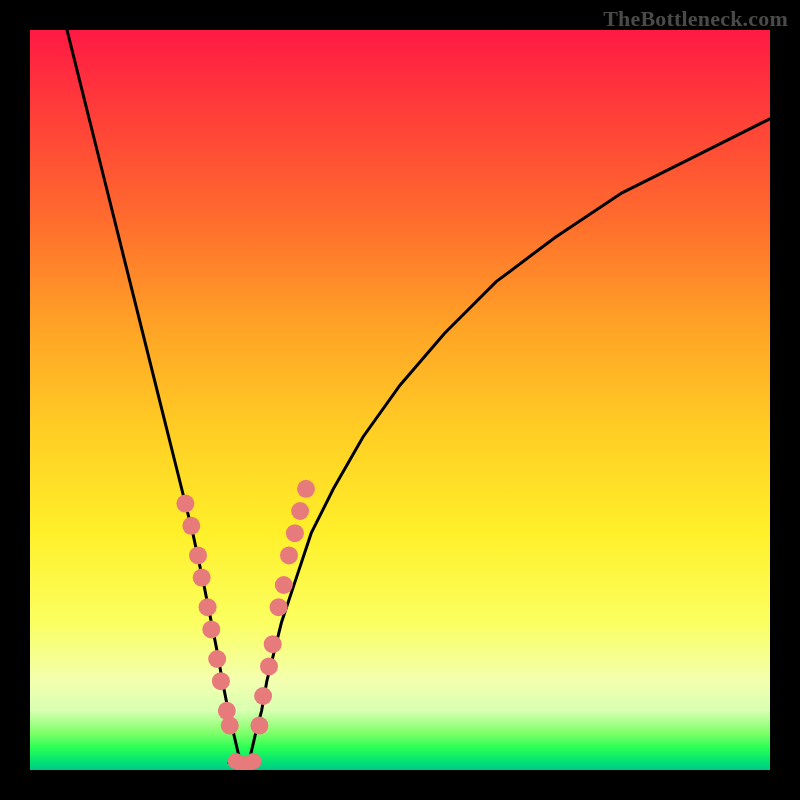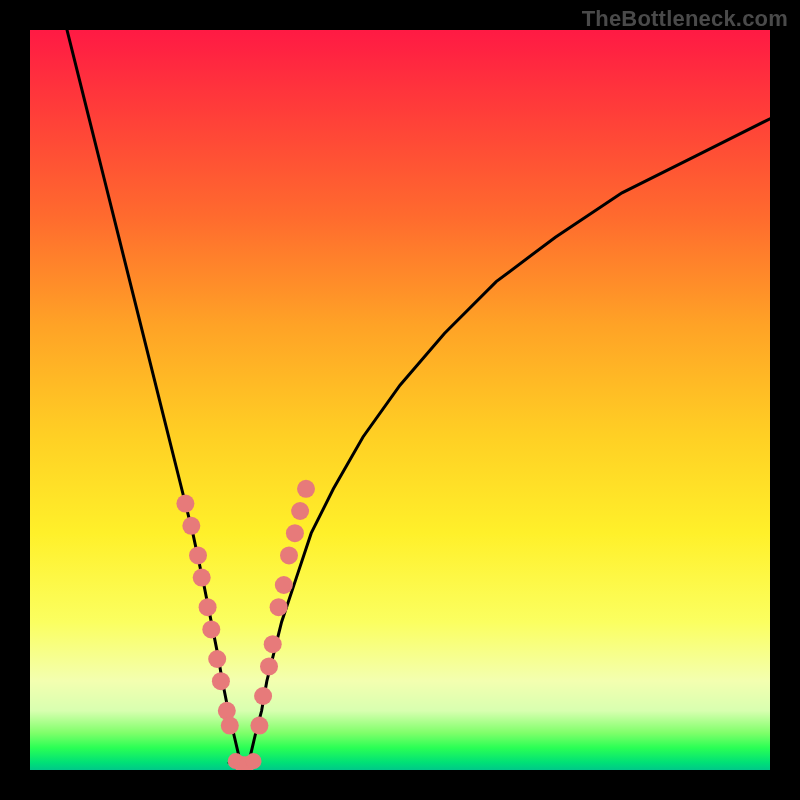--- a/index.html
+++ b/index.html
@@ -40,20 +40,21 @@
   }
   .watermark {
     position: absolute;
     top: 6px;
     right: 12px;
     color: #4a4a4a;
     font-size: 22px;
     font-weight: 600;
     letter-spacing: 0.2px;
     user-select: none;
+    font-family: Liberation Serif, serif;
   }
   svg.overlay {
     position: absolute;
     left: 0;
     top: 0;
     width: 740px;
     height: 740px;
   }
   .curve {
     fill: none;

